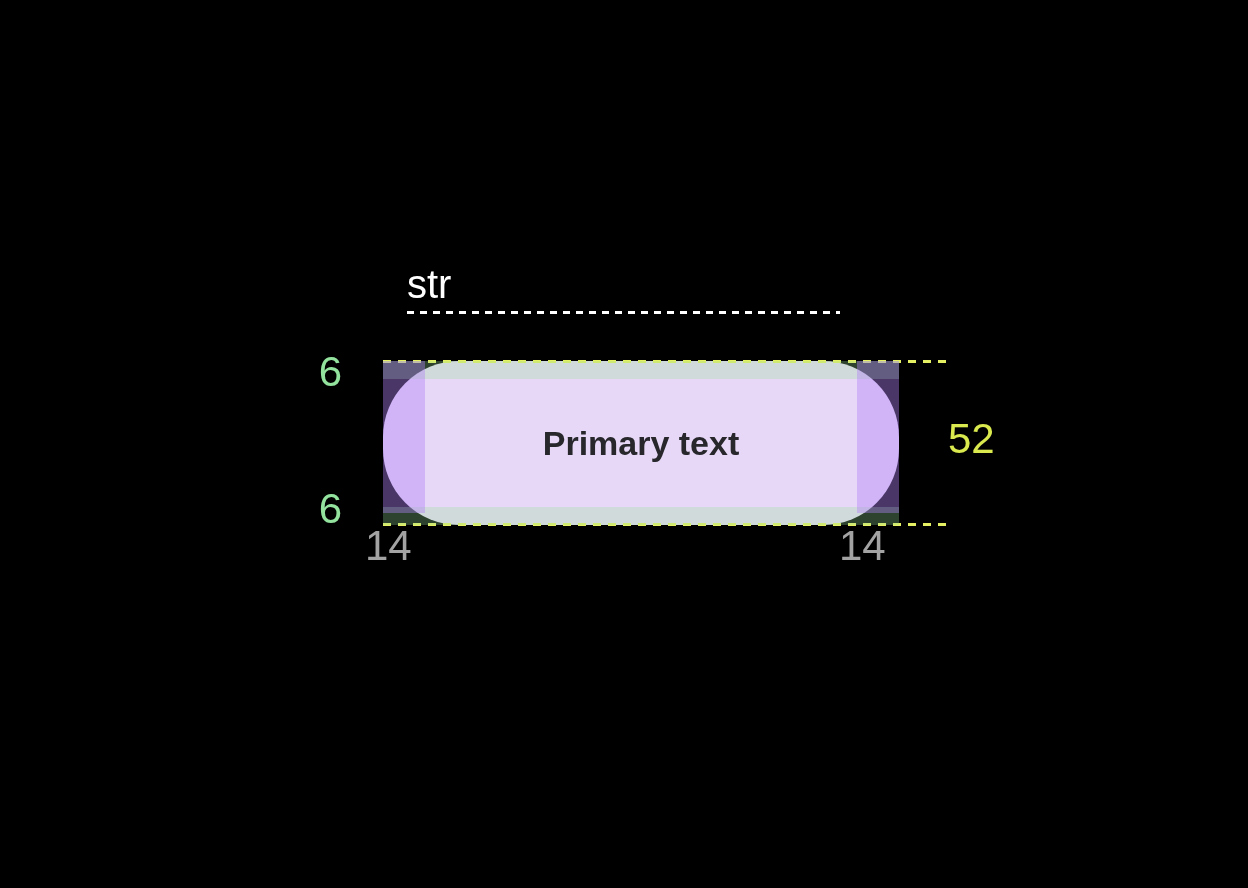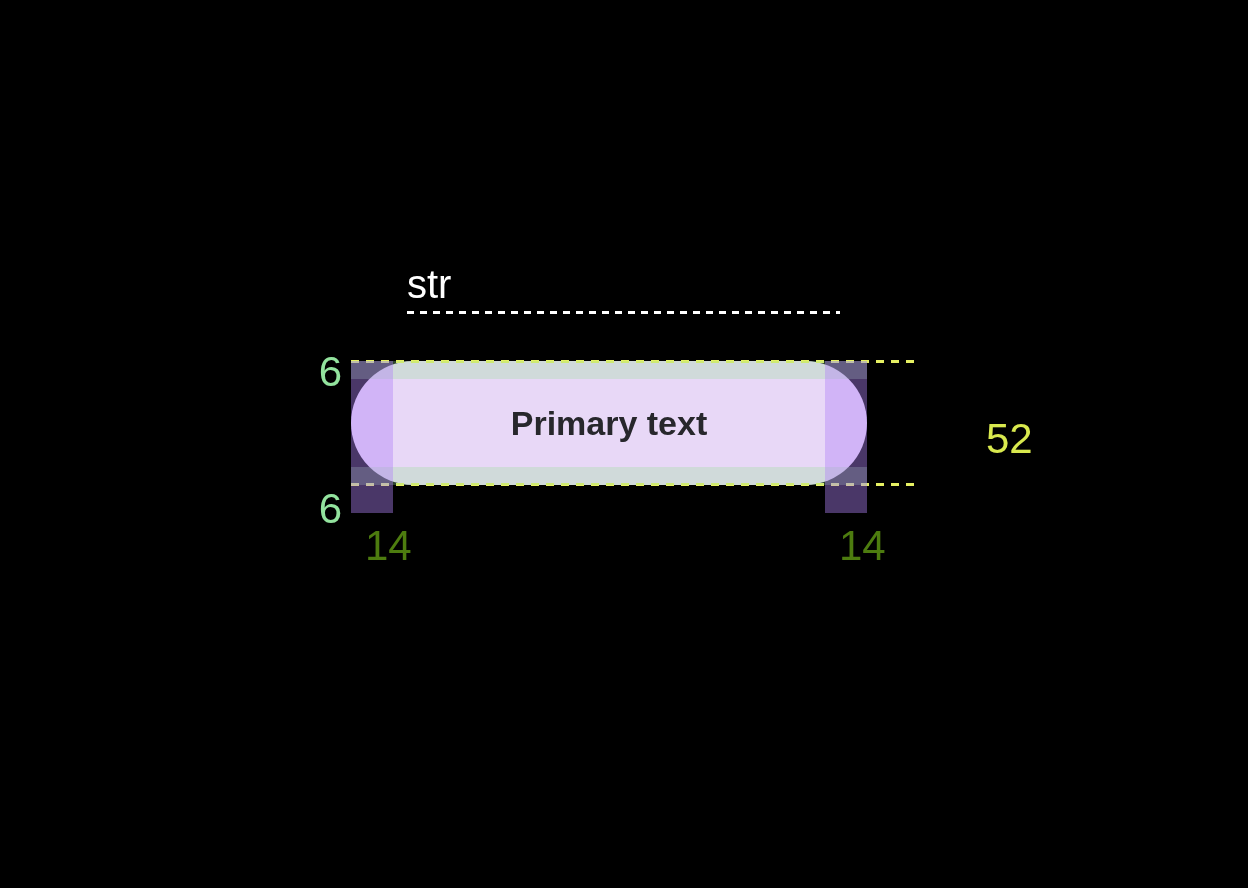--- a/index.html
+++ b/index.html
@@ -32,24 +32,24 @@
     left: 407px;
     top: 311px;
     width: 433px;
     height: 3px;
     background: repeating-linear-gradient(to right, #ffffff 0 7px, transparent 7px 13px);
   }
 
   
   .spec-box {
     position: absolute;
-    left: 351px;
+    left: 383px;
     top: 361px;
     width: 516px;
-    height: 124px;
+    height: 164px;
   }
   .pill {
     position: absolute;
     inset: 0;
     background: #e8d8f7;
     border-radius: 76px;
     display: flex;
     align-items: center;
     justify-content: center;
     z-index: 1;
@@ -90,22 +90,22 @@
   .pad-h.right { right: 0; }
 
   
   .measure {
     position: absolute;
     font-size: 42px;
     font-weight: 500;
     line-height: 44px;
   }
   .m-green  { color: #93e39e; }
-  .m-purple { color: #4d7c0f; }
-  .m-yellow { color: #d9e94e; margin-left: 38px; }
+  .m-purple { color: #a3a3a3; }
+  .m-yellow { color: #d9e94e; }
 
   .pad-top-label     { left: 292px; top: 350px; width: 50px; text-align: right; }
   .pad-bottom-label  { left: 292px; top: 487px; width: 50px; text-align: right; }
   .pad-left-label    { left: 365px; top: 524px; width: 42px; text-align: center; }
   .pad-right-label   { left: 839px; top: 524px; width: 42px; text-align: center; }
   .height-label      { left: 948px; top: 417px; }
 </style>
 </head>
 <body>
 

